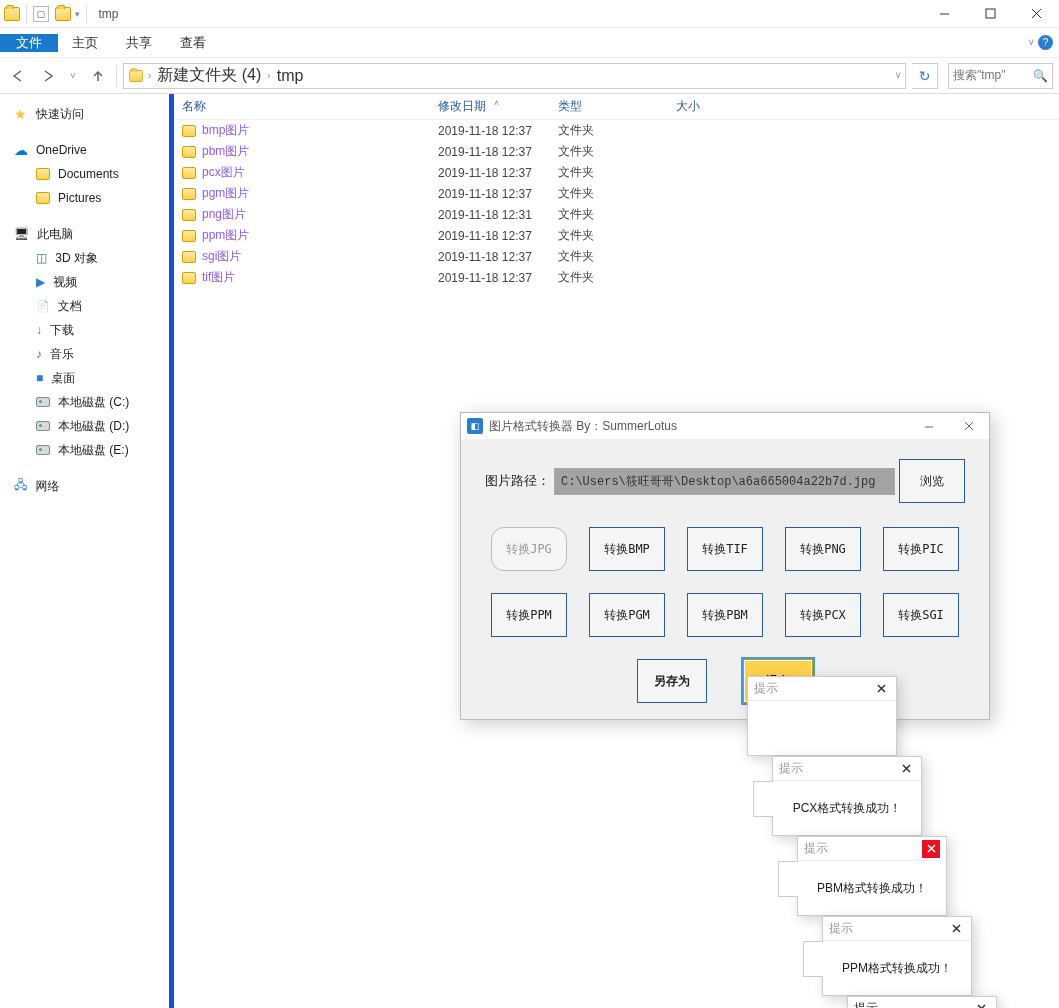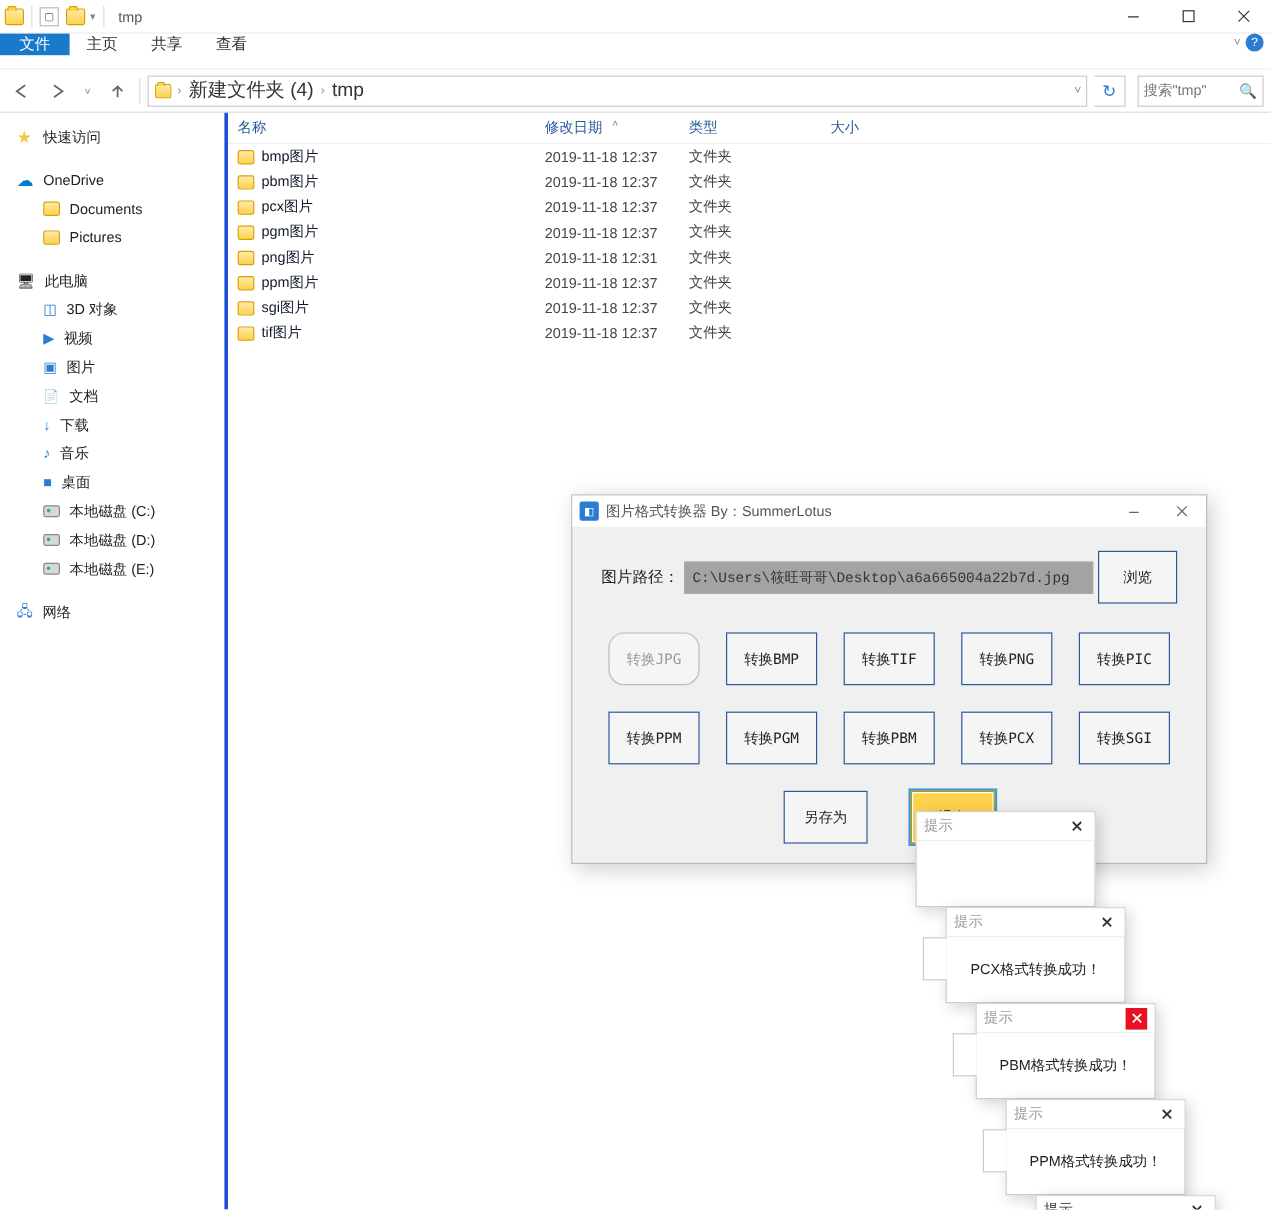--- a/index.html
+++ b/index.html
@@ -11,42 +11,42 @@
 .folder-icon { width: 16px; height: 14px; background: linear-gradient(#ffe9a6,#ffd24d); border: 1px solid #d6a100; border-radius: 2px; position: relative; }
 .folder-icon::before { content: ""; position: absolute; top: -3px; left: 1px; width: 6px; height: 3px; background: #ffd24d; border: 1px solid #d6a100; border-bottom: none; border-radius: 2px 2px 0 0; }
 .qat .sep { width: 1px; height: 18px; background: #ddd; margin: 0 4px; }
 .qat .tiny-ico { width: 16px; height: 16px; border: 1px solid #bbb; background: #fff; display:flex;align-items:center;justify-content:center;font-size:9px;color:#555;}
 .titlebar .title-text { margin-left: 8px; color: #555; font-size: 12px; }
 .titlebar .winbtns { margin-left: auto; display: flex; }
 .winbtn { width: 46px; height: 28px; display: flex; align-items: center; justify-content: center; color: #555; font-size: 11px; }
 .winbtn svg { width: 11px; height: 11px; stroke: #333; stroke-width: 1; fill: none; }
 
 
-.ribbon { height: 30px; display: flex; align-items: flex-start; border-bottom: 1px solid #eee; }
+.ribbon { height: 30px; display: flex; align-items: center; border-bottom: 1px solid #eee; }
 .ribbon .file { background: #1979ca; color: #fff; padding: 0 16px; display: flex; align-items: center; font-size: 13px; }
 .ribbon .tab { padding: 0 14px; display: flex; align-items: center; color: #333; font-size: 13px; }
 .ribbon .right { margin-left: auto; display: flex; align-items: center; padding-right: 6px; gap: 4px; color: #666; }
 .help-badge { width: 15px; height: 15px; border-radius: 50%; background: #2b7cd3; color: #fff; font-size: 10px; display: flex; align-items: center; justify-content: center; }
 
 
 .navrow { height: 36px; display: flex; align-items: center; padding: 4px 6px; gap: 6px; border-bottom: 1px solid #ddd; }
 .navrow .navbtn { width: 24px; height: 24px; display: flex; align-items: center; justify-content: center; color: #666; }
 .navrow .navbtn svg{width:14px;height:14px;stroke:#666;fill:none;stroke-width:1.5;}
 .navrow .sep { width: 1px; height: 22px; background: #ddd; }
 .addr { flex: 1; height: 26px; border: 1px solid #ccc; display: flex; align-items: center; padding: 0 4px; gap: 4px; }
 .addr .crumb { color: #333; font-size: 16px; padding: 0 2px; }
 .addr .chev { color: #888; font-size: 10px; }
 .addr .addr-drop { margin-left: auto; display:flex; gap:2px; }
 .refresh { width: 26px; height: 26px; border: 1px solid #ccc; border-left:none; display:flex;align-items:center;justify-content:center;color:#2b7cd3;font-size:14px;}
 .search { width: 105px; height: 26px; border: 1px solid #ccc; padding: 0 4px; display:flex;align-items:center;color:#777;font-size:12px;margin-left:4px;}
 .search .sico{margin-left:auto;color:#888;}
 
 
 .body { display: flex; height: calc(1008px - 28px - 30px - 36px); }
-.sidebar { width: 190px; border-right: 3px solid #1d4ed8; padding-top: 8px; overflow:hidden;}
+.sidebar { width: 174px; border-right: 5px solid #1d4ed8; padding-top: 8px; overflow:hidden;}
 .sidebar ul { list-style: none; }
 .sidebar li { display: flex; align-items: center; height: 24px; padding-left: 14px; gap: 8px; font-size: 12px; color: #222; }
 .sidebar li.indent { padding-left: 36px; }
 .sidebar li.top { font-weight: normal; }
 .sidebar li.gap { height: 12px; }
 .star-icon{width:14px;height:14px;display:inline-block;position:relative;}
 .star-icon::before{content:"★";color:#f5c842;font-size:14px;line-height:14px;}
 .cloud-icon::before{content:"☁";color:#0078d4;font-size:14px;}
 .folder-mini{width:14px;height:12px;background:linear-gradient(#ffe9a6,#ffd24d);border:1px solid #d6a100;border-radius:2px;position:relative;}
 .pc-icon::before{content:"🖥";font-size:12px;}
@@ -64,41 +64,41 @@
 .content { flex: 1; position: relative; }
 .chead { display: flex; height: 26px; align-items: center; border-bottom: 1px solid #f0f0f0; font-size: 12px; color: #2a5a9c; }
 .chead .col { padding-left: 8px; }
 .col-name { flex: 0 0 256px; }
 .col-date { flex: 0 0 120px; }
 .col-type { flex: 0 0 118px; }
 .col-size { flex: 0 0 100px; }
 .flist { }
 .frow { display: flex; height: 21px; align-items: center; font-size: 12px; color: #444; }
 .frow .col { padding-left: 8px; }
-.frow .col-name { display:flex;align-items:center;gap:6px;color:#0f172a;}
+.frow .col-name { display:flex;align-items:center;gap:6px;color:#8b5cf6;}
 
 
 .dlg { position: absolute; background: #f0f0f0; border: 1px solid #bbb; box-shadow: 4px 4px 18px rgba(0,0,0,.2); }
 .dlg-conv { left: 286px; top: 318px; width: 530px; }
 .dlg-title { height: 26px; display: flex; align-items: center; background: #fff; padding: 0 0 0 6px; gap: 6px; font-size: 12px; color: #555;}
 .dlg-title .winbtns { margin-left: auto; display:flex; }
 .dlg-title .winbtn { width: 40px; height: 24px; }
 .dlg-title .winbtn svg{width:10px;height:10px;stroke:#666;fill:none;}
 .app-ico{width:16px;height:16px;background:#2b7cd3;border-radius:2px;display:flex;align-items:center;justify-content:center;color:#fff;font-size:9px;}
 .dlg-body { padding: 20px 24px 16px; }
 .row1 { display: flex; align-items: center; gap: 4px; margin-bottom: 24px; }
 .row1 .lbl { font-size: 13px; color: #222; }
 .row1 input { flex:1; height: 27px; border: 1px solid #aaa; padding: 0 6px; font-family: "Consolas","Courier New",monospace; font-size: 12px; color: #333; background:#a3a3a3;}
 .btn { height: 44px; border: 1px solid #2a5a9c; background: #f5f5f5; padding: 0 14px; font-size: 12px; color: #222; display:inline-flex;align-items:center;justify-content:center;cursor:pointer;}
 .btn.browse{padding:0 20px;}
 .btn.disabled { color: #999; border-color: #bbb; border-radius: 13px; }
 .row-btns { display: flex; gap: 22px; margin-bottom: 22px; justify-content:center;}
 .row-btns .btn{min-width:76px;font-family:"SimSun","NSimSun",monospace;}
 .row-final { display:flex; gap: 36px; justify-content:center; margin-top: 6px; }
-.row-final .btn{min-width:70px;}
+.row-final .btn{min-width:70px;font-weight:bold;}
 .btn.exit{background:#ffd24d;color:#111;border-color:#c89a00;box-shadow:inset 0 0 0 1px #fff,0 0 0 2px #3a9ce8;}
 
 
 .msg { position:absolute; width: 150px; height: 80px; background:#fff; border:1px solid #ccc; box-shadow: 3px 3px 12px rgba(0,0,0,.18);}
 .msg .mtit { display:flex; align-items:center; justify-content:space-between; height:24px; padding:0 6px; background:#fff; color:#999; font-size:12px; border-bottom:1px solid #eee;}
 .msg .mtit .x{width:18px;height:18px;display:flex;align-items:center;justify-content:center;}
 .msg .mtit .x svg{width:9px;height:9px;stroke:#333;fill:none;stroke-width:1.5;}
 .msg .mbod{display:flex;align-items:center;justify-content:center;height:calc(100% - 24px);font-size:12px;color:#222;}
 .msg.hot .mtit{background:#fff;} .msg.hot .x{background:#e81123;}
 .msg.hot .x svg{stroke:#fff;}
@@ -211,24 +211,20 @@
         </li>
       <li class="indent">
           <span class="cube-icon"></span>
           <span>3D 对象</span>
         </li>
       <li class="indent">
           <span class="video-icon"></span>
           <span>视频</span>
         </li>
       <li class="indent">
-          <span class="img-icon"></span>
-          <span>图片</span>
-        </li>
-      <li class="indent">
           <span class="doc-icon"></span>
           <span>文档</span>
         </li>
       <li class="indent">
           <span class="dl-icon"></span>
           <span>下载</span>
         </li>
       <li class="indent">
           <span class="music-icon"></span>
           <span>音乐</span>

